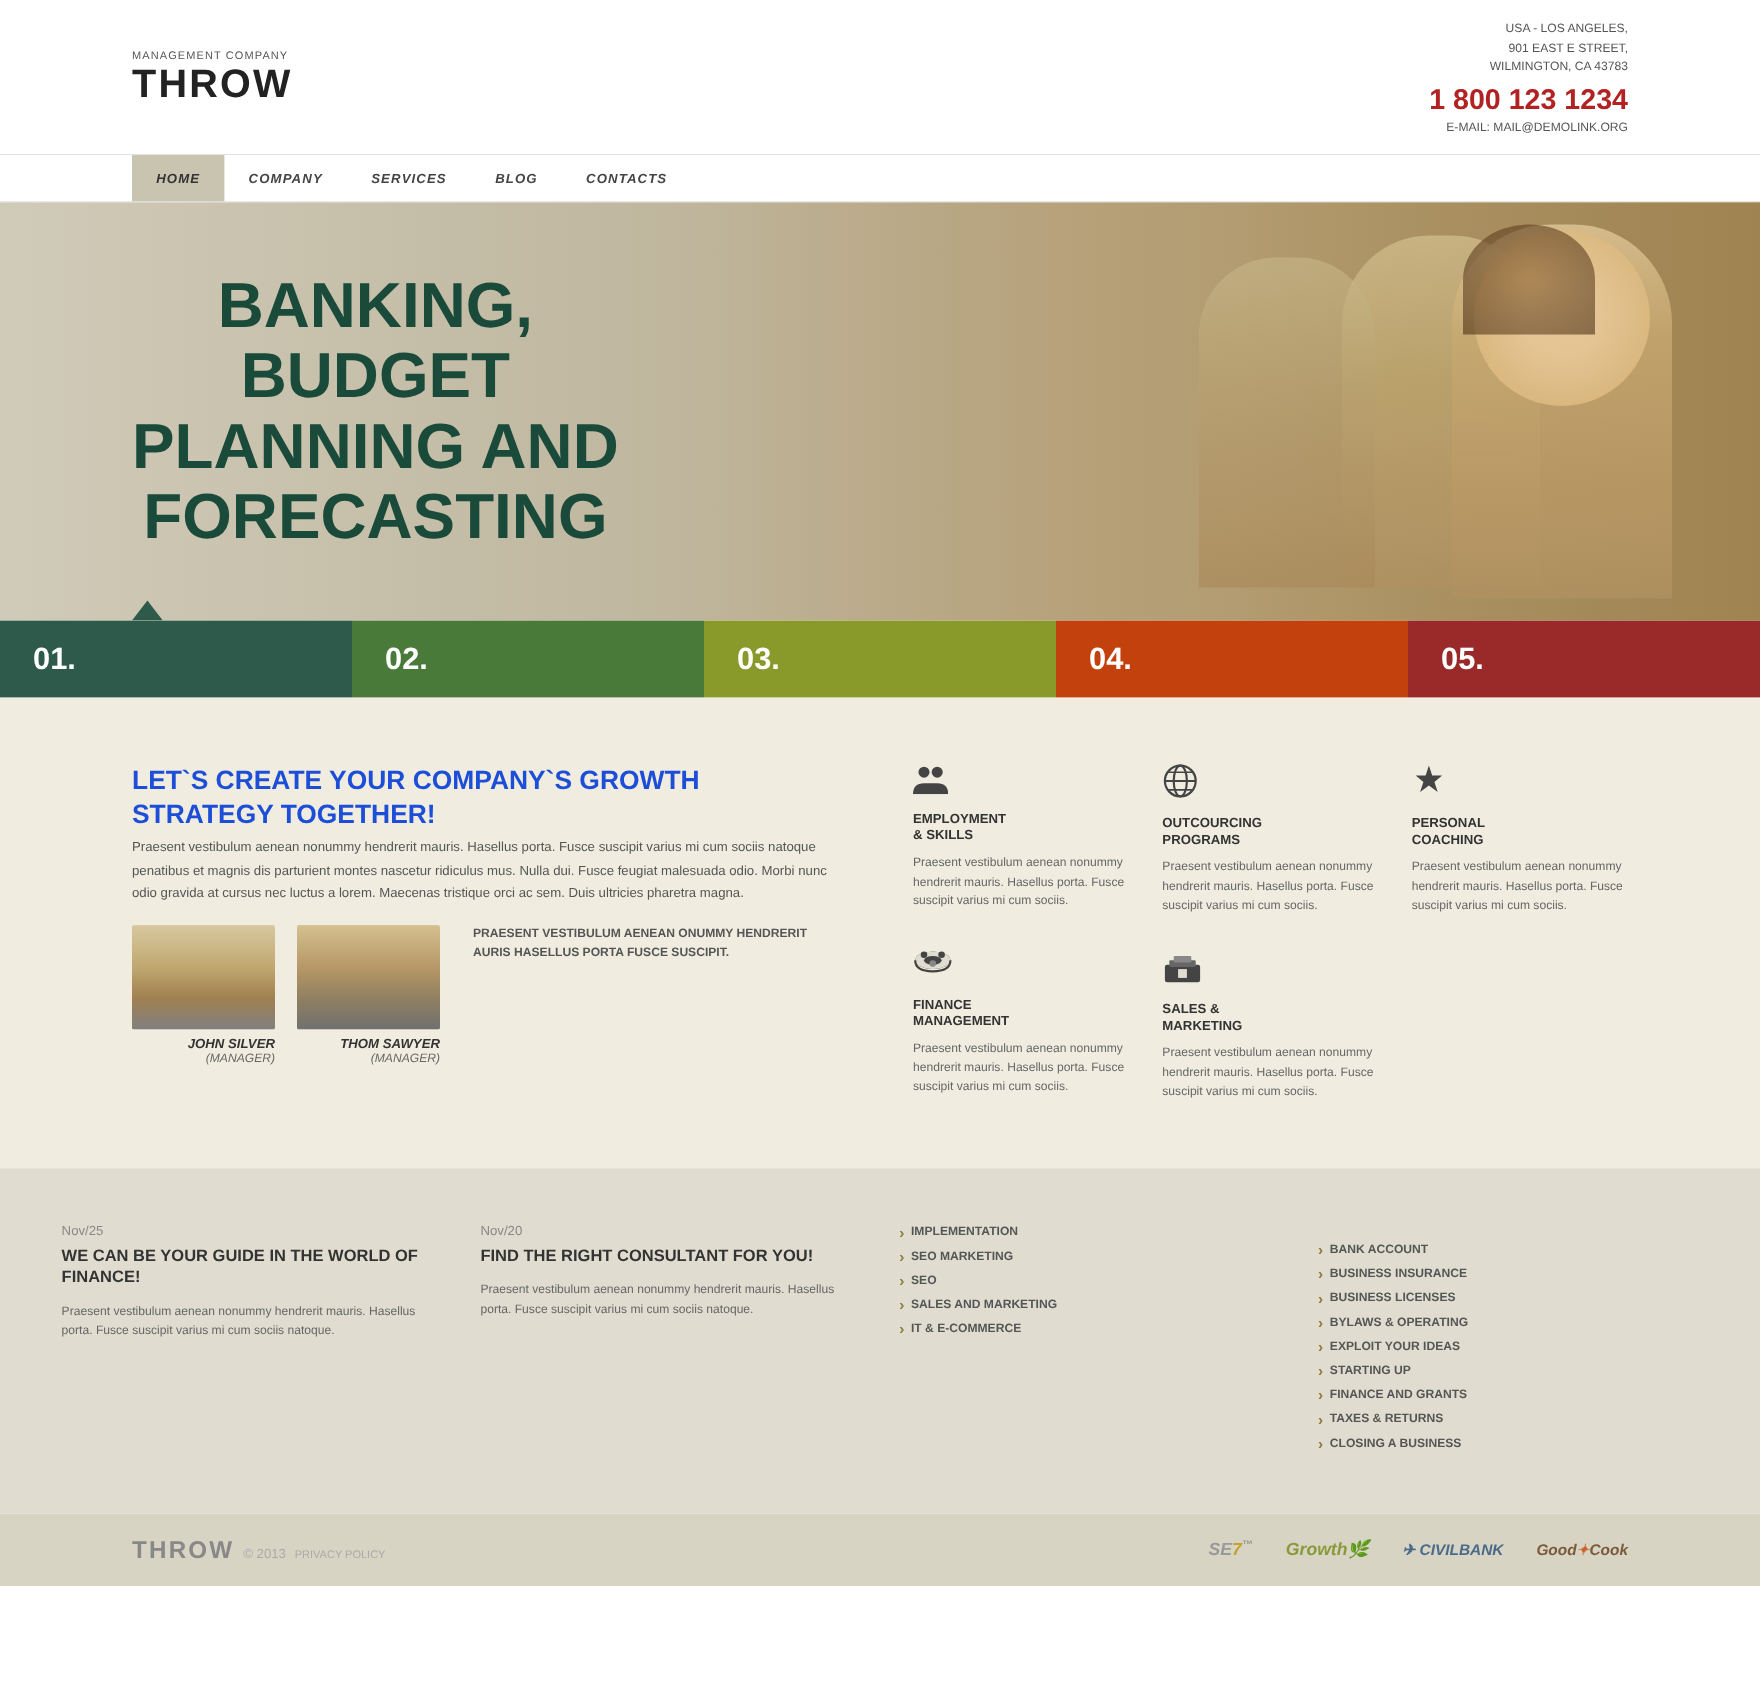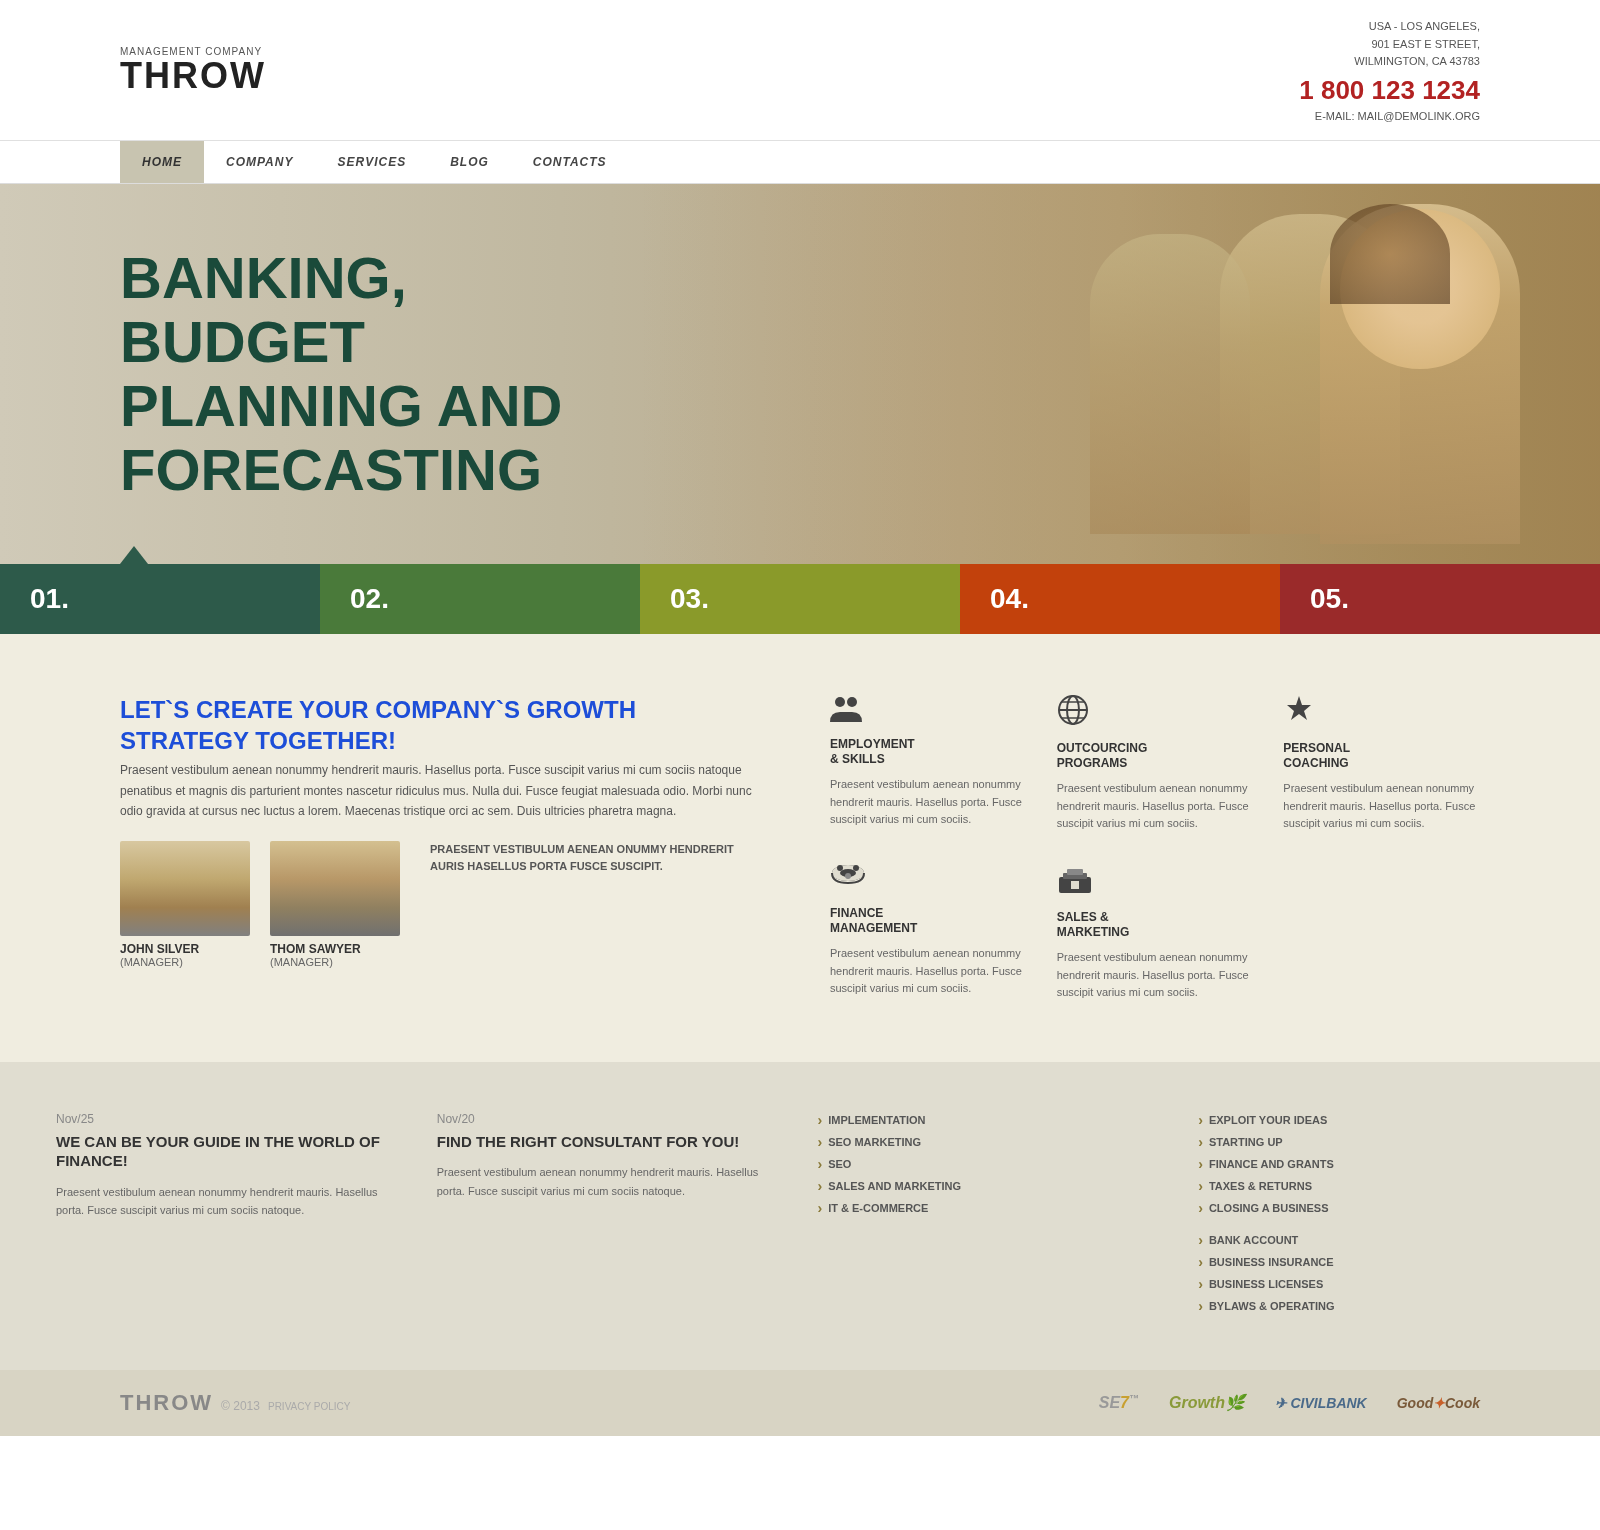--- a/index.html
+++ b/index.html
@@ -30,21 +30,21 @@
     .num-tab-3 { background: #8a9a2a; }
     .num-tab-4 { background: #c2410c; }
     .num-tab-5 { background: #9a2a2a; }
 
     
     .main-section { background: #f0ede0; padding: 60px 120px; }
     .main-grid { display: grid; grid-template-columns: 1fr 1fr; gap: 60px; }
     .left-col h2 { font-size: 24px; font-weight: 900; color: #1d4ed8; text-transform: uppercase; line-height: 1.3; margin-bottom: 4px; }
     .left-col p { font-size: 12px; color: #555; line-height: 1.7; margin-bottom: 20px; }
     .team-photos { display: flex; gap: 20px; margin-top: 20px; }
-    .team-member { text-align: left; }
+    .team-member { text-align: right; font-style: italic; }
     .photo-placeholder { width: 130px; height: 95px; background: linear-gradient(135deg, #c8c0a8, #b0a888); border-radius: 2px; display: flex; align-items: center; justify-content: center; overflow: hidden; }
     .team-name { font-size: 12px; font-weight: bold; color: #333; margin-top: 6px; text-transform: uppercase; }
     .team-role { font-size: 11px; color: #666; text-transform: uppercase; }
     .quote-text { margin-left: 10px; }
     .quote-text p { font-size: 11px; color: #555; font-weight: bold; text-transform: uppercase; line-height: 1.5; }
 
     
     .right-col { display: grid; grid-template-columns: 1fr 1fr 1fr; gap: 30px; }
     .service-item .icon { font-size: 28px; color: #444; margin-bottom: 8px; }
     .service-item h3 { font-size: 12px; font-weight: 900; color: #333; text-transform: uppercase; margin-bottom: 8px; line-height: 1.3; }
@@ -100,21 +100,21 @@
       </li>
     <li>
         <a href="#">BLOG</a>
       </li>
     <li>
         <a href="#">CONTACTS</a>
       </li>
   </ul>
 </nav>
 
-<section style="position:relative; height:380px; background:linear-gradient(to right, #d0cab8 0%, #c0b8a0 35%, #b8a888 60%, #a09060 100%); overflow:hidden; display:flex; align-items:center;">
+<section style="position:relative; height:380px; background:linear-gradient(to right, #d0cab8 0%, #c0b8a0 35%, #b8a888 60%, #a09060 100%); overflow:hidden; display:flex; align-items:center;text-align:center;">
 
   <div style="position:absolute; right:0; top:0; width:60%; height:100%; overflow:hidden;">
 
     <div style="position:absolute; right:0; top:0; width:100%; height:100%; background:linear-gradient(to left, rgba(160,130,80,0.9) 0%, rgba(180,150,100,0.5) 50%, transparent 100%);"></div>
 
     <div style="position:absolute; right:200px; top:30px; width:180px; height:320px; background:linear-gradient(180deg, #d4c090 0%, #c0a870 40%, #b09060 100%); border-radius:80px 80px 0 0; opacity:0.7;"></div>
     <div style="position:absolute; right:80px; top:20px; width:200px; height:340px; background:linear-gradient(180deg, #e0c898 0%, #c8a870 30%, #b09060 100%); border-radius:90px 90px 0 0; opacity:0.8;"></div>
     <div style="position:absolute; right:350px; top:50px; width:160px; height:300px; background:linear-gradient(180deg, #c8b888 0%, #b8a070 40%, #a88858 100%); border-radius:70px 70px 0 0; opacity:0.6;"></div>
 
     <div style="position:absolute; right:100px; top:25px; width:160px; height:160px; background:radial-gradient(ellipse, #e8c898 30%, #d4b070 100%); border-radius:50%; opacity:0.9;"></div>
@@ -277,49 +277,49 @@
       <li>
           <a href="#">SALES AND MARKETING</a>
         </li>
       <li>
           <a href="#">IT &amp; E-COMMERCE</a>
         </li>
     </ul>
   </div>
 
   <div class="footer-col">
+    <ul class="footer-links" style="margin-top:16px;">
+      <li>
+          <a href="#">BANK ACCOUNT</a>
+        </li>
+      <li>
+          <a href="#">BUSINESS INSURANCE</a>
+        </li>
+      <li>
+          <a href="#">BUSINESS LICENSES</a>
+        </li>
+      <li>
+          <a href="#">BYLAWS &amp; OPERATING</a>
+        </li>
+    </ul>
     <ul class="footer-links">
       <li>
           <a href="#">EXPLOIT YOUR IDEAS</a>
         </li>
       <li>
           <a href="#">STARTING UP</a>
         </li>
       <li>
           <a href="#">FINANCE AND GRANTS</a>
         </li>
       <li>
           <a href="#">TAXES &amp; RETURNS</a>
         </li>
       <li>
           <a href="#">CLOSING A BUSINESS</a>
-        </li>
-    </ul>
-    <ul class="footer-links" style="margin-top:16px;">
-      <li>
-          <a href="#">BANK ACCOUNT</a>
-        </li>
-      <li>
-          <a href="#">BUSINESS INSURANCE</a>
-        </li>
-      <li>
-          <a href="#">BUSINESS LICENSES</a>
-        </li>
-      <li>
-          <a href="#">BYLAWS &amp; OPERATING</a>
         </li>
     </ul>
   </div>
 </div>
 
 <div class="footer-bottom">
   <div style="display:flex; align-items:baseline; gap:8px;">
     <span class="footer-logo" style="font-size:22px; font-weight:900; color:#888; letter-spacing:2px; text-transform:uppercase;">THROW</span>
     <span style="font-size:12px; color:#aaa;">© 2013</span>
     <span style="font-size:10px; color:#aaa; cursor:pointer;">PRIVACY POLICY</span>

